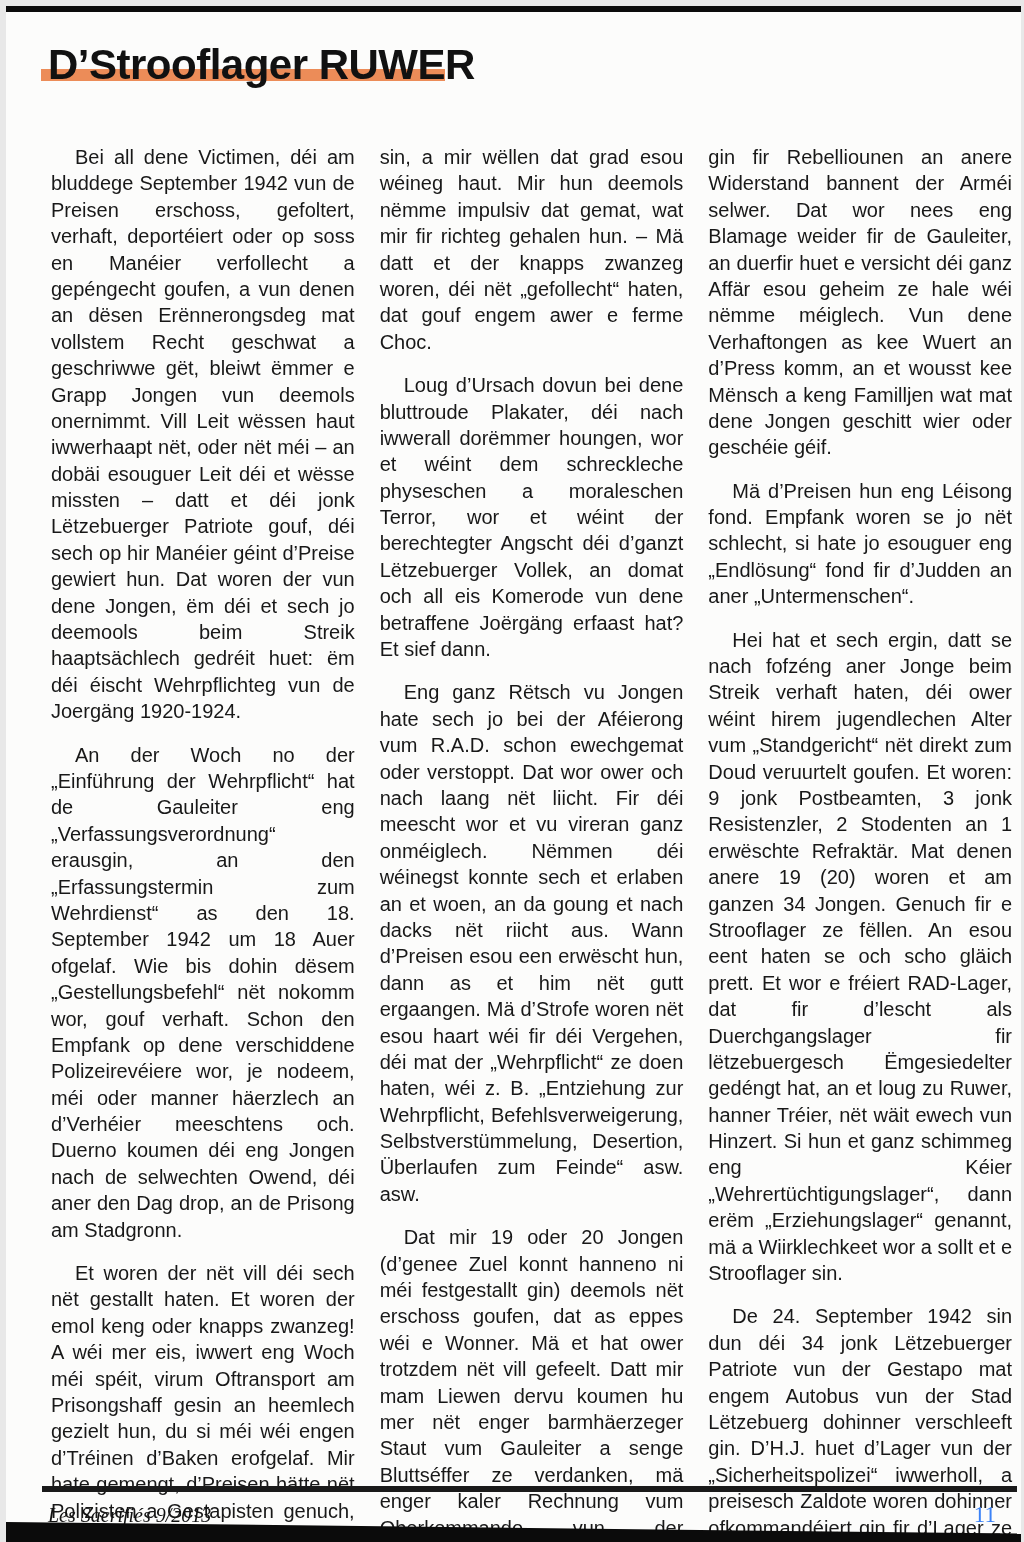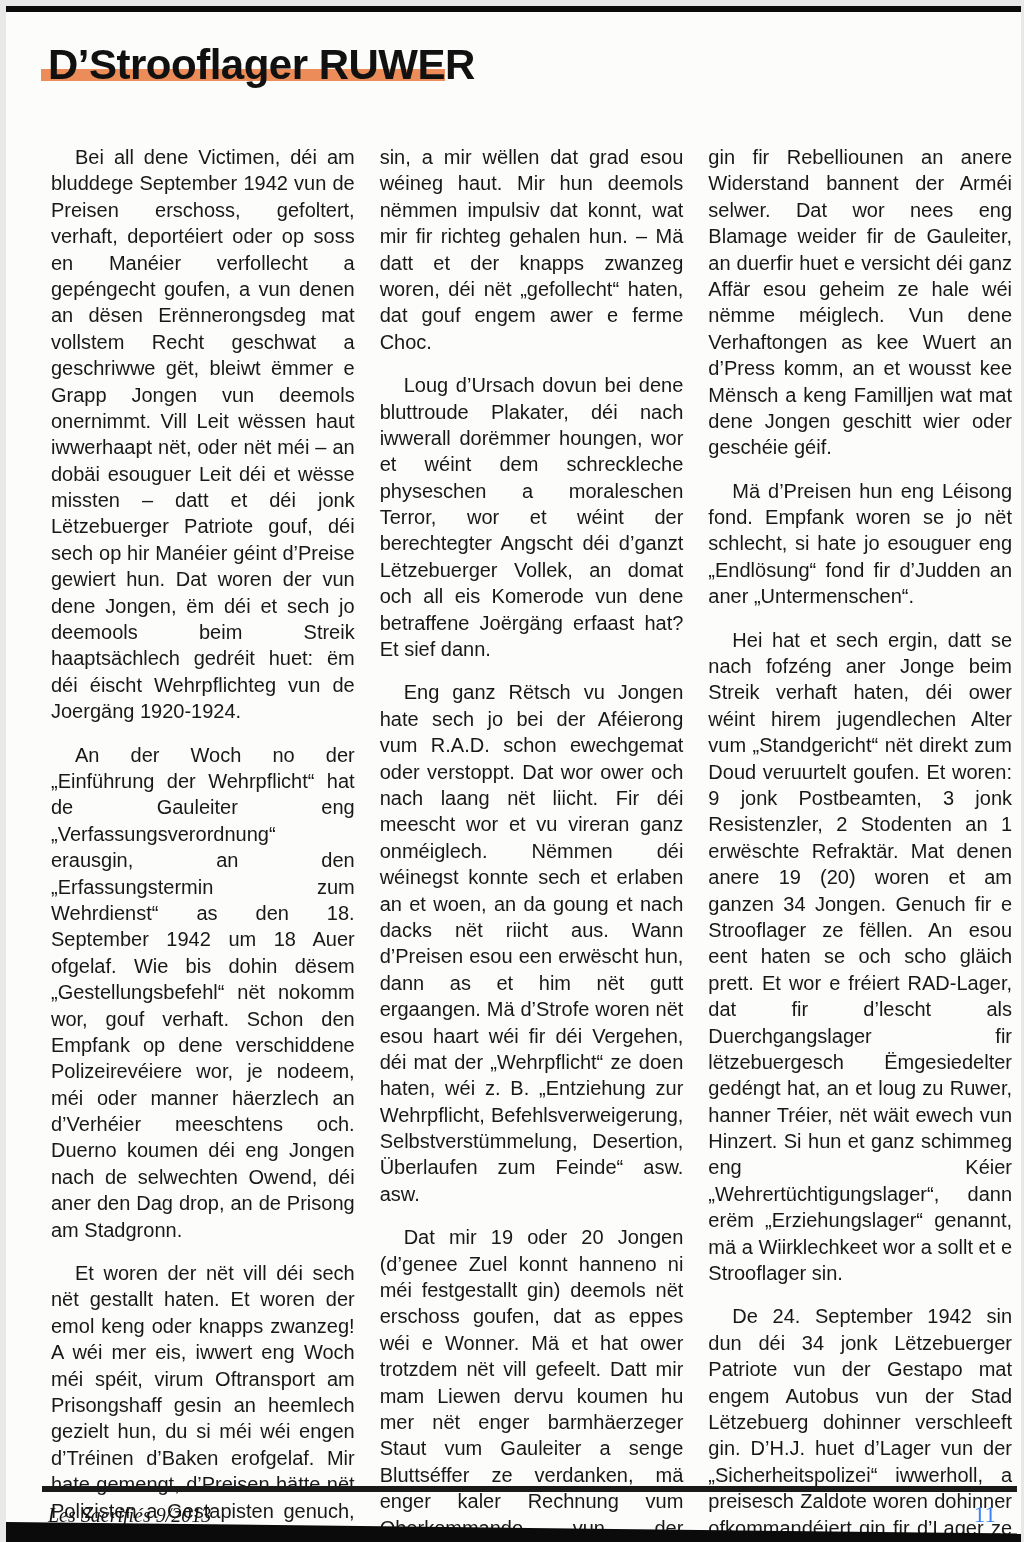--- a/index.html
+++ b/index.html
@@ -99,21 +99,21 @@
   <main class="columns">
 
     <div class="col">
       <p>Bei all dene Victimen, déi am bluddege September 1942 vun de Preisen erschoss, gefoltert, verhaft, deportéiert oder op soss en Manéier verfollecht a gepéngecht goufen, a vun denen an dësen Erënnerongsdeg mat vollstem Recht geschwat a geschriwwe gët, bleiwt ëmmer e Grapp Jongen vun deemols onernimmt. Vill Leit wëssen haut iwwerhaapt nët, oder nët méi – an dobäi esouguer Leit déi et wësse missten – datt et déi jonk Lëtzebuerger Patriote gouf, déi sech op hir Manéier géint d’Preise gewiert hun. Dat woren der vun dene Jongen, ëm déi et sech jo deemools beim Streik haaptsächlech gedréit huet: ëm déi éischt Wehrpflichteg vun de Joergäng 1920-1924.</p>
       <p>An der Woch no der „Einführung der Wehrpflicht“ hat de Gauleiter eng „Verfassungsverordnung“ erausgin, an den „Erfassungstermin zum Wehrdienst“ as den 18. September 1942 um 18 Auer ofgelaf. Wie bis dohin dësem „Gestellungsbefehl“ nët nokomm wor, gouf verhaft. Schon den Empfank op dene verschiddene Polizeirevéiere wor, je nodeem, méi oder manner häerzlech an d’Verhéier meeschtens och. Duerno koumen déi eng Jongen nach de selwechten Owend, déi aner den Dag drop, an de Prisong am Stadgronn.</p>
       <p>Et woren der nët vill déi sech nët gestallt haten. Et woren der emol keng oder knapps zwanzeg! A wéi mer eis, iwwert eng Woch méi spéit, virum Oftransport am Prisongshaff gesin an heemlech gezielt hun, du si méi wéi engen d’Tréinen d’Baken erofgelaf. Mir hate gemengt, d’Preisen hätte nët Polizisten a Gestapisten genuch, fir all déi heem sichen ze goen, déi sech nët stelle wëllten. Well virdrun hat et jo ëmmer an iwwerall geheescht: Wann d’Preisen eis onbedéngt brauche fir hire knaschtege Krich ze wannen, da sollen se och gefällegst eis heem siche kommen.</p>
       <p>Et kann ee jo haut soen, et wier, véierzéng Deeg nom Streik, onnëtz gewiescht fir den „Held“ ze markéieren. Mir hun emol nët dodru geduecht. Mir wollten deemols absolut keng „Helde“</p>
     </div>
 
     <div class="col">
-      <p class="cont">sin, a mir wëllen dat grad esou wéineg haut. Mir hun deemols nëmmen impulsiv dat konnt, wat mir fir richteg gehalen hun. – Mä datt et der knapps zwanzeg woren, déi nët „gefollecht“ haten, dat gouf engem awer e ferme Choc.</p>
+      <p class="cont">sin, a mir wëllen dat grad esou wéineg haut. Mir hun deemols nëmme impulsiv dat gemat, wat mir fir richteg gehalen hun. – Mä datt et der knapps zwanzeg woren, déi nët „gefollecht“ haten, dat gouf engem awer e ferme Choc.</p>
       <p>Loug d’Ursach dovun bei dene bluttroude Plakater, déi nach iwwerall dorëmmer houngen, wor et wéint dem schreckleche physeschen a moraleschen Terror, wor et wéint der berechtegter Angscht déi d’ganzt Lëtzebuerger Vollek, an domat och all eis Komerode vun dene betraffene Joërgäng erfaast hat? Et sief dann.</p>
       <p>Eng ganz Rëtsch vu Jongen hate sech jo bei der Aféierong vum R.A.D. schon ewechgemat oder verstoppt. Dat wor ower och nach laang nët liicht. Fir déi meescht wor et vu vireran ganz onméiglech. Nëmmen déi wéinegst konnte sech et erlaben an et woen, an da goung et nach dacks nët riicht aus. Wann d’Preisen esou een erwëscht hun, dann as et him nët gutt ergaangen. Mä d’Strofe woren nët esou haart wéi fir déi Vergehen, déi mat der „Wehrpflicht“ ze doen haten, wéi z. B. „Entziehung zur Wehrpflicht, Befehlsverweigerung, Selbstverstümmelung, Desertion, Überlaufen zum Feinde“ asw. asw.</p>
       <p>Dat mir 19 oder 20 Jongen (d’genee Zuel konnt hanneno ni méi festgestallt gin) deemols nët erschoss goufen, dat as eppes wéi e Wonner. Mä et hat ower trotzdem nët vill gefeelt. Datt mir mam Liewen dervu koumen hu mer nët enger barmhäerzeger Staut vum Gauleiter a senge Bluttséffer ze verdanken, mä enger kaler Rechnung vum Oberkommando vun der Wehrmacht selwer. Wéi eis den Här Aloyser Raths, Commissaire à la Résistance, gesot huet, geet dat ervir aus den Akten déi nom Krich zu Berlin fond goufen. Den O.K.W. huet sech nämlech dergéint gewiert, datt no dem Eklat, deen de lëtzebuergesche Generolstreik an der ganzer deemoleger fräier Welt ervirgeruff hat, elo och nach duerch Erschéisse vu Rekruten all denen aneren „fräiwëllege“ Rekrutéierten Uleies géif</p>
     </div>
 
     <div class="col">
       <p class="cont">gin fir Rebelliounen an anere Widerstand bannent der Arméi selwer. Dat wor nees eng Blamage weider fir de Gauleiter, an duerfir huet e versicht déi ganz Affär esou geheim ze hale wéi nëmme méiglech. Vun dene Verhaftongen as kee Wuert an d’Press komm, an et wousst kee Mënsch a keng Familljen wat mat dene Jongen geschitt wier oder geschéie géif.</p>
       <p>Mä d’Preisen hun eng Léisong fond. Empfank woren se jo nët schlecht, si hate jo esouguer eng „Endlösung“ fond fir d’Judden an aner „Untermenschen“.</p>
       <p>Hei hat et sech ergin, datt se nach fofzéng aner Jonge beim Streik verhaft haten, déi ower wéint hirem jugendlechen Alter vum „Standgericht“ nët direkt zum Doud veruurtelt goufen. Et woren: 9 jonk Postbeamten, 3 jonk Resistenzler, 2 Stodenten an 1 erwëschte Refraktär. Mat denen anere 19 (20) woren et am ganzen 34 Jongen. Genuch fir e Strooflager ze fëllen. An esou eent haten se och scho gläich prett. Et wor e fréiert RAD-Lager, dat fir d’lescht als Duerchgangslager fir lëtzebuergesch Ëmgesiedelter gedéngt hat, an et loug zu Ruwer, hanner Tréier, nët wäit ewech vun Hinzert. Si hun et ganz schimmeg eng Kéier „Wehrertüchtigungslager“, dann erëm „Erziehungslager“ genannt, mä a Wiirklechkeet wor a sollt et e Strooflager sin.</p>
       <p>De 24. September 1942 sin dun déi 34 jonk Lëtzebuerger Patriote vun der Gestapo mat engem Autobus vun der Stad Lëtzebuerg dohinner verschleeft gin. D’H.J. huet d’Lager vun der „Sicherheitspolizei“ iwwerholl, a preisesch Zaldote woren dohinner ofkommandéiert gin fir d’Lager ze bewaachen a fir eis ze striizen. Duerno eréischt sin d’Eltere vun de Jongen opgefuerdert gin, Gezei asw. bei der „Befehlsstelle der H.J.“ zu Lëtzebuerg ofzegin. Spéiderhin goufen se dann endlech gewuer, wou d’Jongen internéiert woren, an si hun se och eng Kéier sonndes nomëttes ausgangs Oktober duerfe besiche goen.</p>

